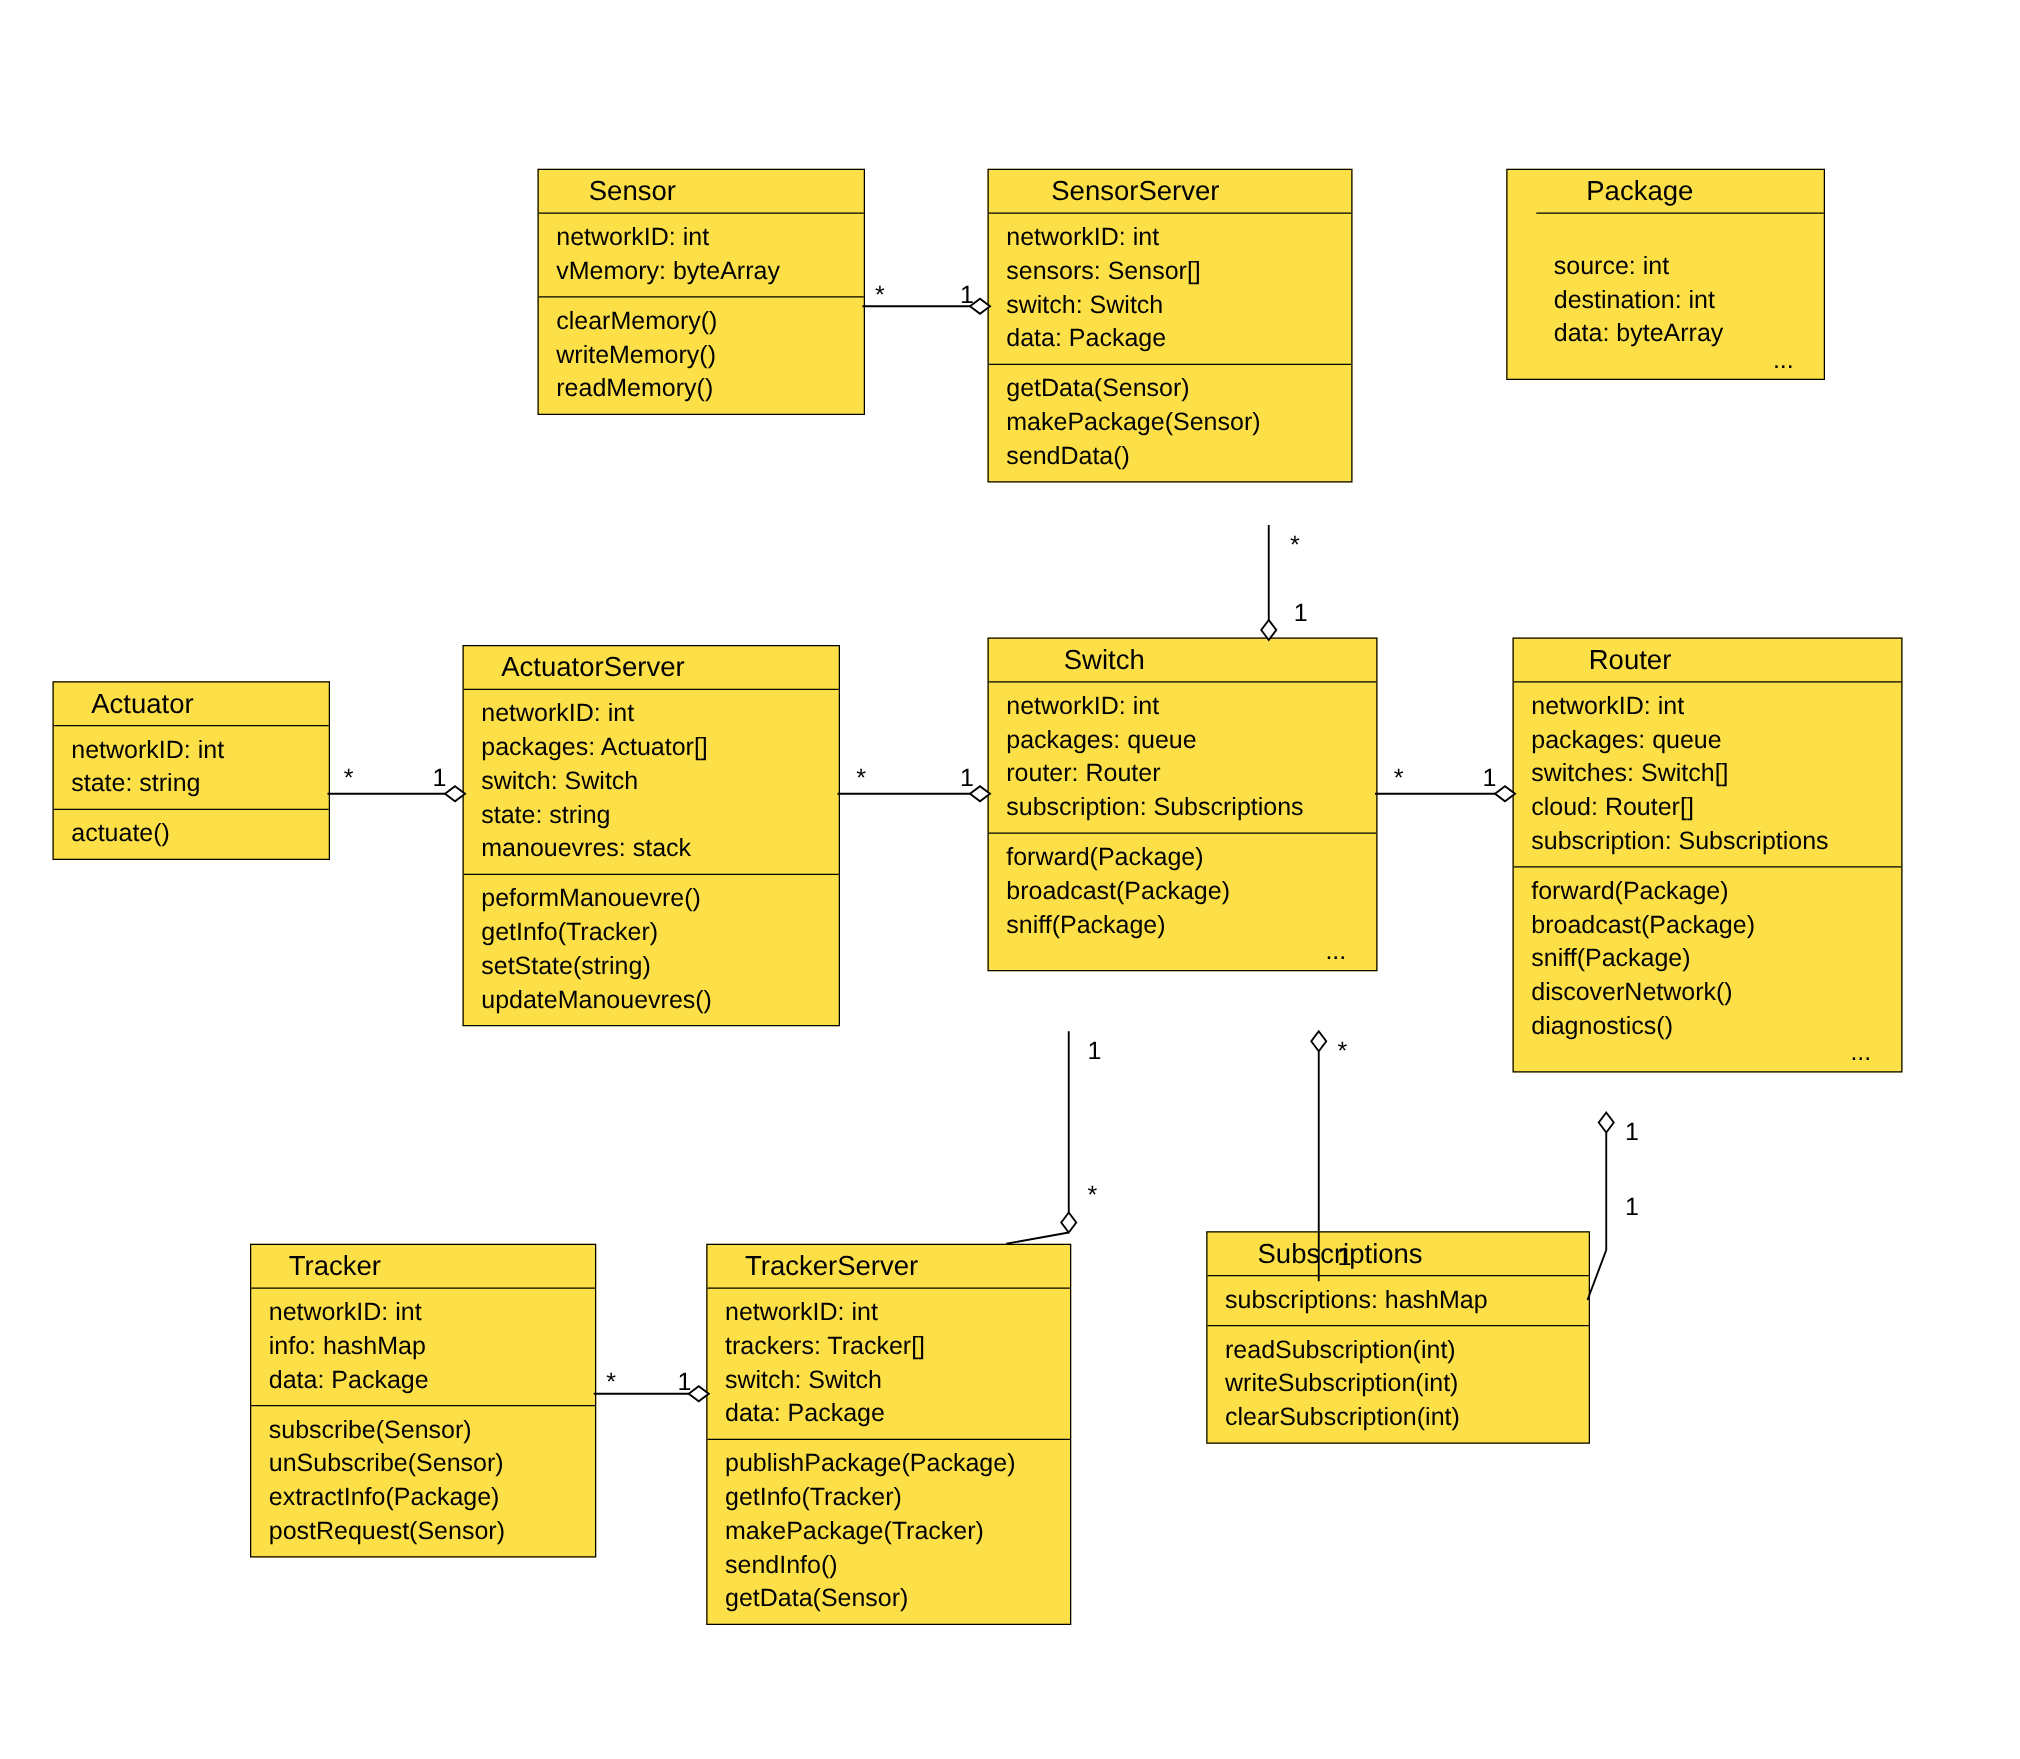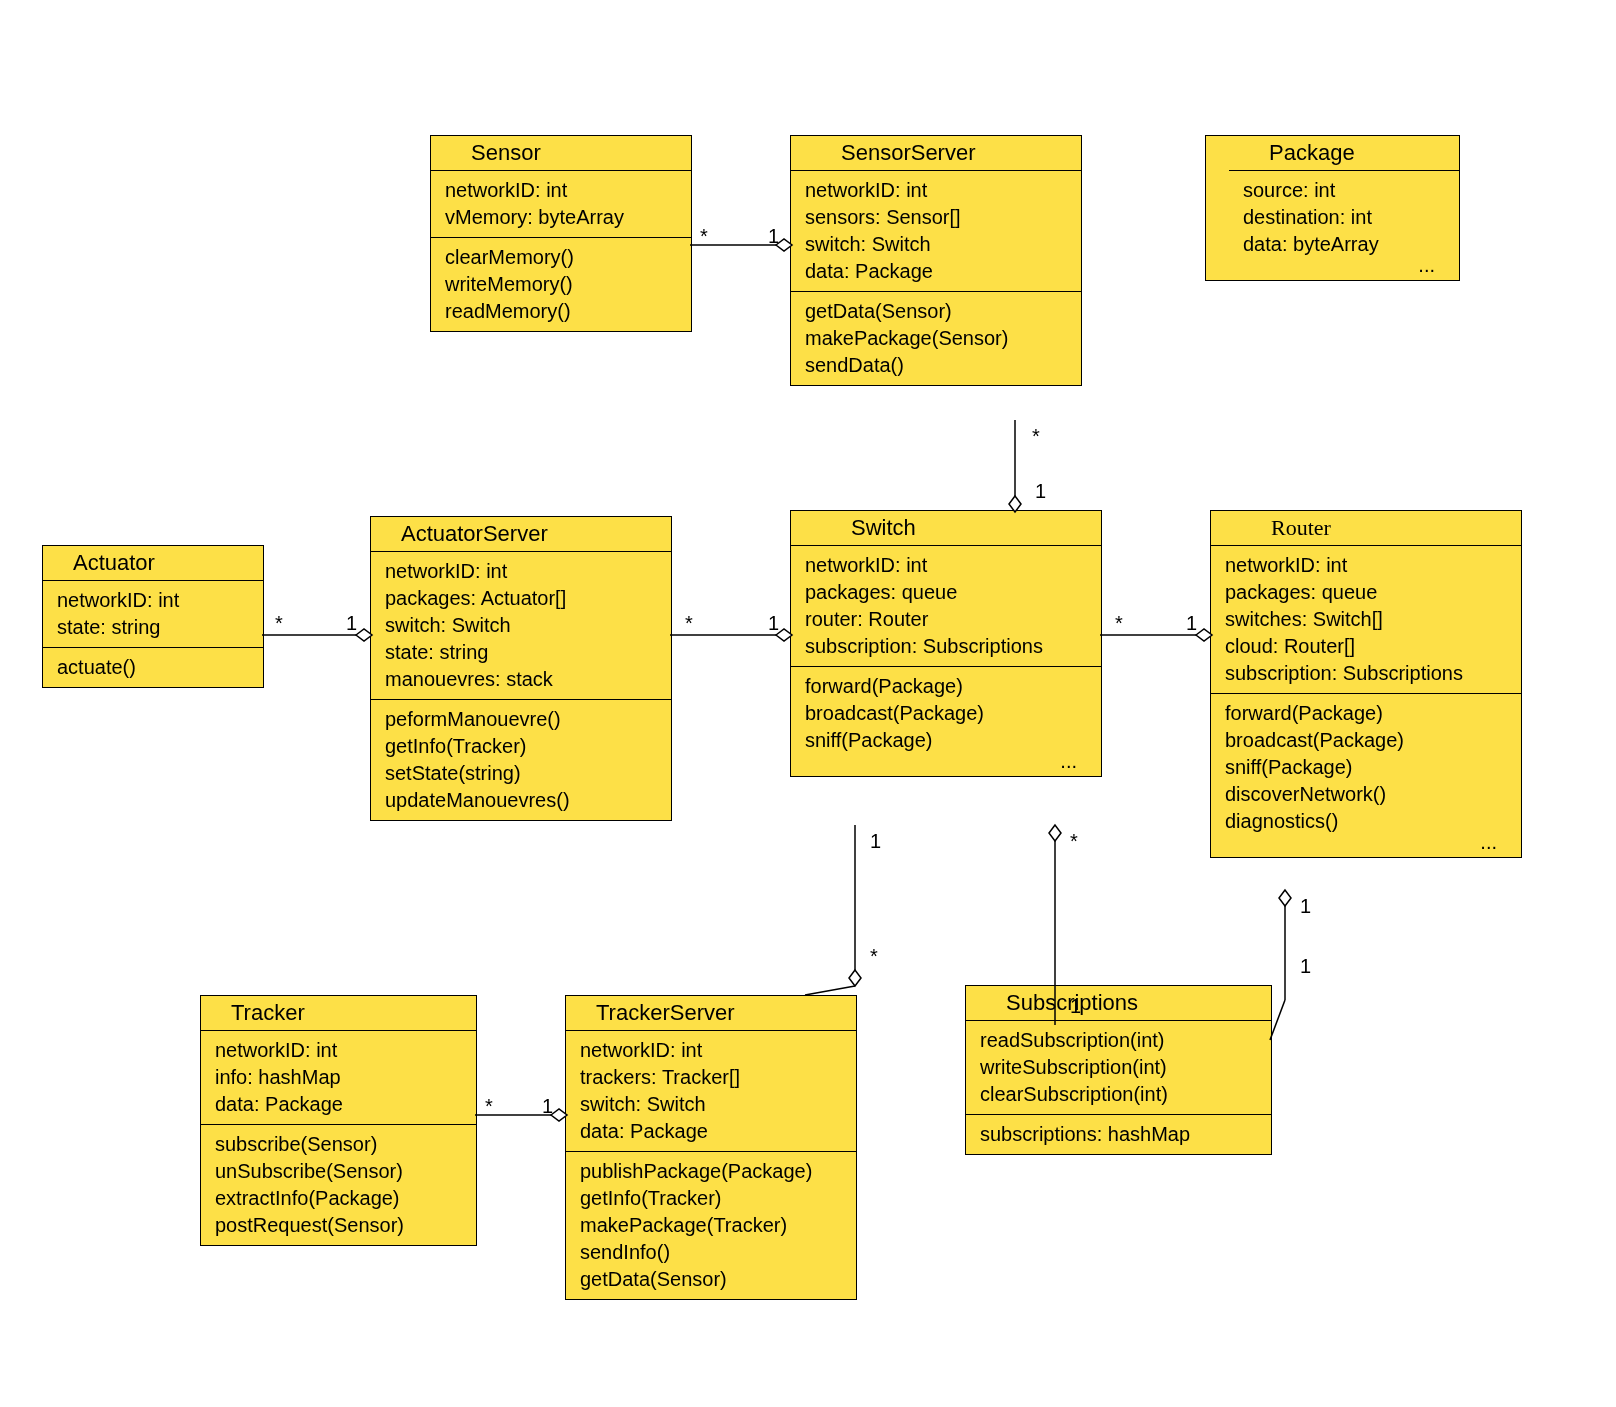--- a/index.html
+++ b/index.html
@@ -84,21 +84,21 @@
     </div>
     <div class="section">
       <div class="row">getData(Sensor)</div>
       <div class="row">makePackage(Sensor)</div>
       <div class="row">sendData()</div>
     </div>
   </div>
 
   <div class="class-box" style="left:1205px; top:135px; width:230px;padding-left:23px;">
     <div class="class-name" style="padding-left:40px;">Package</div>
-    <div class="section" style="border-bottom:none;">
+    <div class="section" style="border-bottom:none;margin-top:23px;">
       <div class="row">source: int</div>
       <div class="row">destination: int</div>
       <div class="row">data: byteArray</div>
       <div class="ellipsis">...</div>
     </div>
   </div>
 
   <div class="class-box" style="left:42px; top:545px; width:220px;">
     <div class="class-name" style="padding-left:30px;">Actuator</div>
     <div class="section">
@@ -137,21 +137,21 @@
     </div>
     <div class="section" style="border-bottom:none;">
       <div class="row">forward(Package)</div>
       <div class="row">broadcast(Package)</div>
       <div class="row">sniff(Package)</div>
       <div class="ellipsis">...</div>
     </div>
   </div>
 
   <div class="class-box" style="left:1210px; top:510px; width:310px;">
-    <div class="class-name" style="padding-left:60px;font-family:Liberation Serif, serif;">Router</div>
+    <div class="class-name" style="padding-left:60px;">Router</div>
     <div class="section">
       <div class="row">networkID: int</div>
       <div class="row">packages: queue</div>
       <div class="row">switches: Switch[]</div>
       <div class="row">cloud: Router[]</div>
       <div class="row">subscription: Subscriptions</div>
     </div>
     <div class="section" style="border-bottom:none;">
       <div class="row">forward(Package)</div>
       <div class="row">broadcast(Package)</div>
@@ -190,26 +190,26 @@
       <div class="row">getInfo(Tracker)</div>
       <div class="row">makePackage(Tracker)</div>
       <div class="row">sendInfo()</div>
       <div class="row">getData(Sensor)</div>
     </div>
   </div>
 
   <div class="class-box" style="left:965px; top:985px; width:305px;">
     <div class="class-name" style="padding-left:40px;">Subscriptions</div>
     <div class="section">
+      <div class="row">subscriptions: hashMap</div>
+    </div>
+    <div class="section">
       <div class="row">readSubscription(int)</div>
       <div class="row">writeSubscription(int)</div>
       <div class="row">clearSubscription(int)</div>
-    </div>
-    <div class="section">
-      <div class="row">subscriptions: hashMap</div>
     </div>
   </div>
 
   <div class="mult" style="left:700px; top:225px;">*</div>
   <div class="mult" style="left:768px; top:225px;">1</div>
 
   <div class="mult" style="left:1032px; top:425px;">*</div>
   <div class="mult" style="left:1035px; top:480px;">1</div>
 
   <div class="mult" style="left:275px; top:612px;">*</div>

